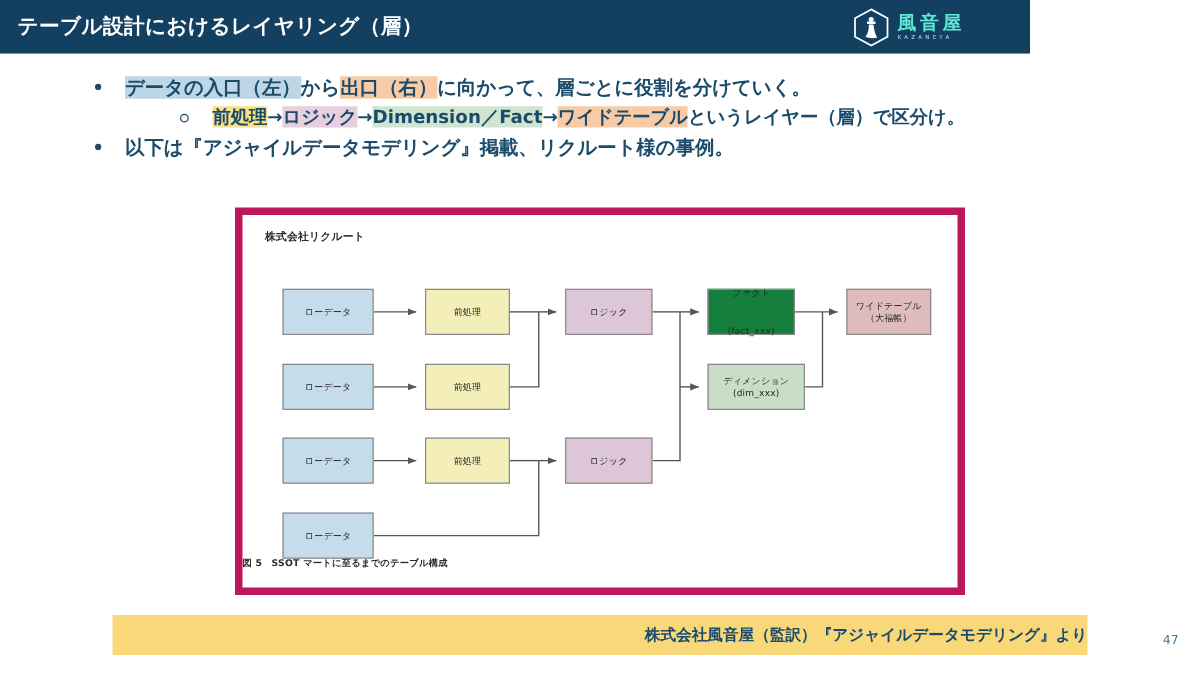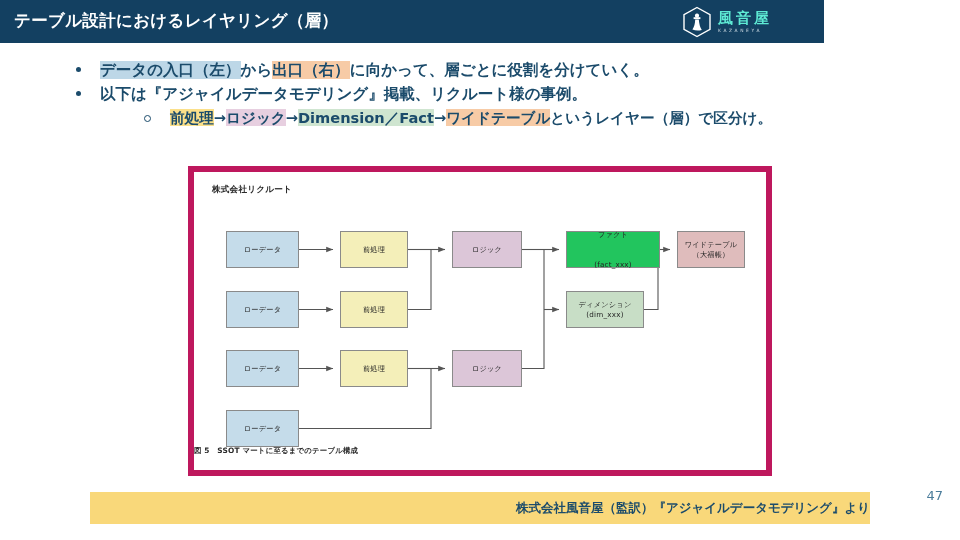--- a/index.html
+++ b/index.html
@@ -72,22 +72,22 @@
   }
 
   
   .footer-band{
     position:absolute;left:90px;top:492px;width:780px;height:32px;
     background:#f9d87a;
     display:flex;align-items:center;justify-content:flex-end;
   }
   .footer-text{font-size:12.5px;font-weight:bold;color:#1b4b6b;}
   .pagenum{
-    position:absolute;right:17px;top:488px;
-    font-size:13px;color:#4a7c9b;font-weight:normal;
+    position:absolute;right:17px;top:507px;
+    font-size:10px;color:#4a7c9b;font-weight:normal;
   }
 </style>
 </head>
 <body>
 
 <div class="slide">
 
   <div class="header">
     <div class="header-title">テーブル設計におけるレイヤリング（層）</div>
 
@@ -106,27 +106,27 @@
       </span>
     </div>
   </div>
   <div class="header-accent"></div>
 
   <div class="bullets" id="bullets">
       <div class="b-row b-l1">
         <span class="dot"></span>
         <span class="b-text"><span style="background: rgb(189, 215, 231);">データの入口（左）</span><span>から</span><span style="background: rgb(247, 203, 166);">出口（右）</span><span>に向かって、層ごとに役割を分けていく。</span></span>
       </div>
+      <div class="b-row b-l2">
+        <span class="circ"></span>
+        <span class="b-text"><span style="background: rgb(251, 224, 138);">前処理</span><span class="arw">→</span><span style="background: rgb(231, 207, 224);">ロジック</span><span class="arw">→</span><span style="background: rgb(207, 229, 208);">Dimension／Fact</span><span class="arw">→</span><span style="background: rgb(247, 203, 166);">ワイドテーブル</span><span>というレイヤー（層）で区分け。</span></span>
+      </div>
       <div class="b-row b-l1">
         <span class="dot"></span>
         <span class="b-text"><span>以下は『アジャイルデータモデリング』掲載、リクルート様の事例。</span></span>
-      </div>
-      <div class="b-row b-l2">
-        <span class="circ"></span>
-        <span class="b-text"><span style="background: rgb(251, 224, 138);">前処理</span><span class="arw">→</span><span style="background: rgb(231, 207, 224);">ロジック</span><span class="arw">→</span><span style="background: rgb(207, 229, 208);">Dimension／Fact</span><span class="arw">→</span><span style="background: rgb(247, 203, 166);">ワイドテーブル</span><span>というレイヤー（層）で区分け。</span></span>
       </div>
     </div>
 
   <div class="figure">
     <div class="fig-title">株式会社リクルート</div>
 
     <svg class="canvas" viewBox="0 0 572 298">
       <defs>
         <marker id="ah" markerWidth="7" markerHeight="7" refX="6.2" refY="3" orient="auto">
           <path d="M0,0.4 L6.4,3 L0,5.6 Z" fill="#555"></path>
@@ -178,21 +178,21 @@
         </div>
         <div class="node" style="left: 146px; top: 178px; width: 68px; height: 37px; background: rgb(244, 239, 185);">
           <span>前処理</span>
         </div>
         <div class="node" style="left: 258px; top: 59px; width: 70px; height: 37px; background: rgb(220, 198, 216);">
           <span>ロジック</span>
         </div>
         <div class="node" style="left: 258px; top: 178px; width: 70px; height: 37px; background: rgb(220, 198, 216);">
           <span>ロジック</span>
         </div>
-        <div class="node" style="left: 372px; top: 59px; width: 94px; height: 37px; background: #22c55e; gap: 20px;">
+        <div class="node" style="left: 372px; top: 59px; width: 70px; height: 37px; background: #15803d; gap: 20px;">
           <span>ファクト</span>
           <span>(fact_xxx)</span>
         </div>
         <div class="node" style="left: 372px; top: 119px; width: 78px; height: 37px; background: rgb(200, 222, 198);">
           <span>ディメンション</span>
           <span>(dim_xxx)</span>
         </div>
         <div class="node" style="left: 483px; top: 59px; width: 68px; height: 37px; background: rgb(223, 188, 188);">
           <span>ワイドテーブル</span>
           <span>（大福帳）</span>

